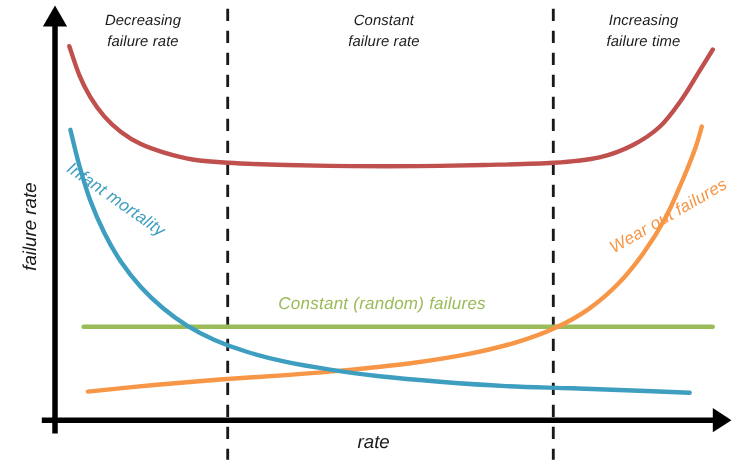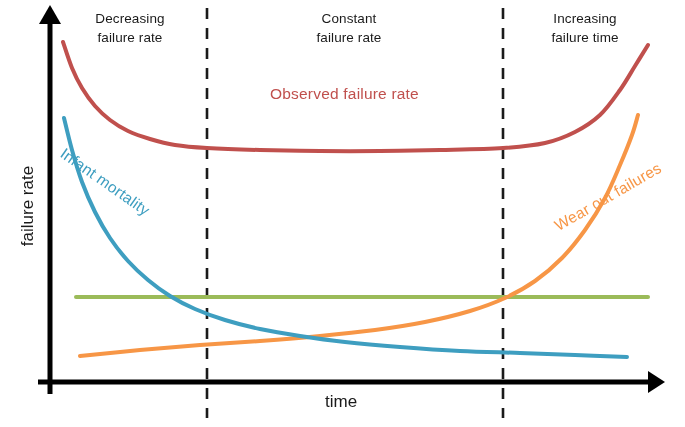--- a/index.html
+++ b/index.html
@@ -9,20 +9,21 @@
   }
   body {
     font-family: "Liberation Sans", sans-serif;
   }
   #diagram-root {
     position: relative;
     width: 685px;
     height: 427px;
     background: #ffffff;
     overflow: hidden;
+    font-style: italic;
   }
   #diagram-svg {
     position: absolute;
     left: 0;
     top: 0;
     width: 685px;
     height: 427px;
     display: block;
   }
   .zone-label {
@@ -73,24 +74,24 @@
     </g>
   </svg>
 
   <div class="zone-label" style="left:60px; top:10px; width:140px;">Decreasing
 failure rate</div>
   <div class="zone-label" style="left:279px; top:10px; width:140px;">Constant
 failure rate</div>
   <div class="zone-label" style="left:515px; top:10px; width:140px;">Increasing
 failure time</div>
 
-  <div class="curve-label" style="left:270px; top:85px; color:#C0504D;">Observed failure rate</div>
 
   <div class="curve-label" style="left:62px; top:143px; color:#3E9EC0; transform:rotate(35deg); transform-origin:0 50%;">Infant mortality</div>
 
+  <div class="curve-label" style="left:253px; top:268px; color:#9BBB59;">Constant (random) failures</div>
 
   <div class="curve-label" style="left:556px; top:218px; color:#F79646; transform:rotate(-30deg); transform-origin:0 50%;">Wear out failures</div>
 
-  <div class="axis-label" style="left:325px; top:392px;">time</div>
+  <div class="axis-label" style="left:325px; top:392px;">rate</div>
 
   <div class="axis-label" style="left:-22px; top:196px; width:100px; text-align:center; transform:rotate(-90deg);">failure rate</div>
 
 </div>
 
 </body></html>

